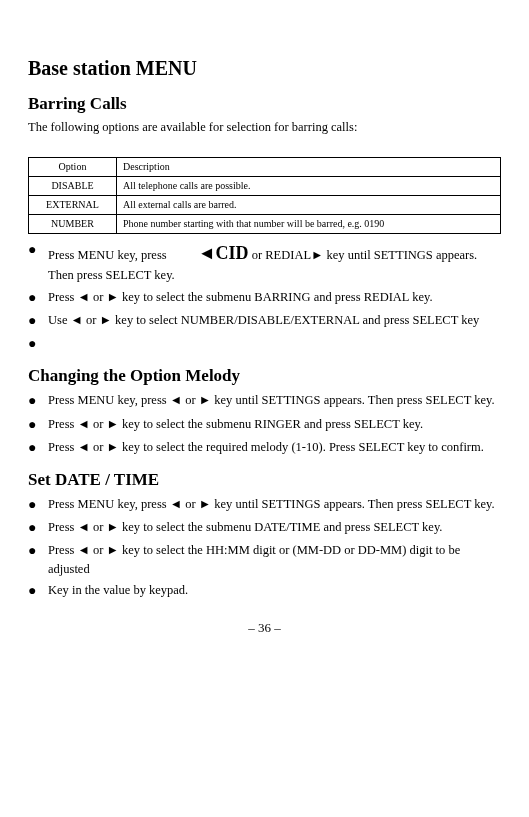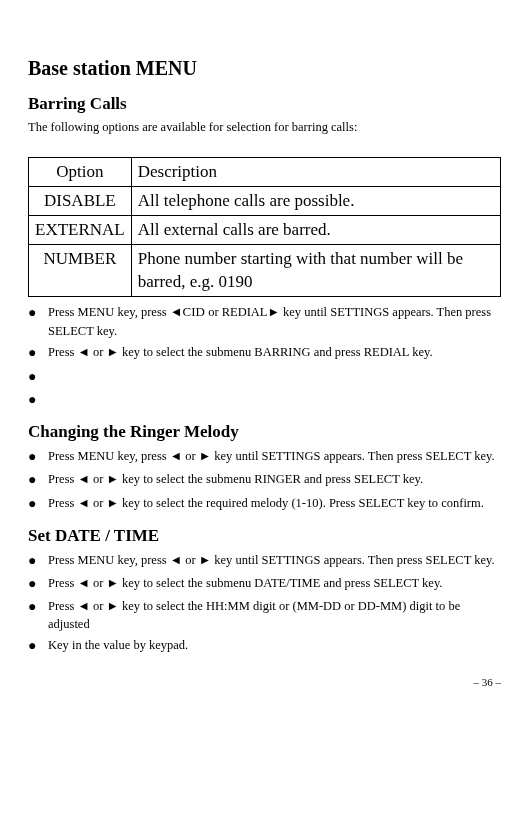--- a/index.html
+++ b/index.html
@@ -26,21 +26,21 @@
       margin-bottom: 3px;
     }
     .intro {
       font-size: 12.5px;
       margin-bottom: 21px;
     }
     table {
       border-collapse: collapse;
       width: 100%;
       margin-bottom: 6px;
-      font-size: 17px;
+      font-size: 10px;
     }
     table td, table th {
       border: 1px solid #000;
       padding: 2px 6px;
       vertical-align: top;
     }
     table tr:first-child td {
       font-weight: normal;
     }
     .option-col {
@@ -59,27 +59,28 @@
       font-size: 12.5px;
       line-height: 1.45;
     }
     ul li .bullet {
       min-width: 16px;
       font-size: 14px;
       margin-right: 4px;
       margin-top: 0px;
     }
     .cid-special {
-      font-weight: normal;
-      font-size: 13px;
+      font-weight: bold;
+      font-size: 18px;
+      margin-left: 28px;
     }
     .footer {
-      text-align: right;
+      text-align: center;
       margin-top: 18px;
-      font-size: 11px;
+      font-size: 13px;
     }
     .section {
       margin-bottom: 2px;
     }
   </style>
 </head>
 <body>
 
 <div>
 
@@ -114,29 +115,30 @@
       <li>
         <span class="bullet">●</span>
         <span>Press MENU key, press <span class="cid-special">◄CID</span> or REDIAL► key until SETTINGS appears. Then press SELECT key.</span>
       </li>
       <li>
         <span class="bullet">●</span>
         <span>Press ◄ or ► key to select the submenu BARRING and press REDIAL key.</span>
       </li>
       <li>
         <span class="bullet">●</span>
+        <span>Use ◄ or ► key to select NUMBER/DISABLE/EXTERNAL and press SELECT key</span>
       </li>
       <li>
         <span class="bullet">●</span>
       </li>
     </ul>
   </div>
 
   <div class="section">
-    <h2>Changing the Ringer Melody</h2>
+    <h2>Changing the Option Melody</h2>
     <ul>
       <li>
         <span class="bullet">●</span>
         <span>Press MENU key, press ◄ or ► key until SETTINGS appears. Then press SELECT key.</span>
       </li>
       <li>
         <span class="bullet">●</span>
         <span>Press ◄ or ► key to select the submenu RINGER and press SELECT key.</span>
       </li>
       <li>

